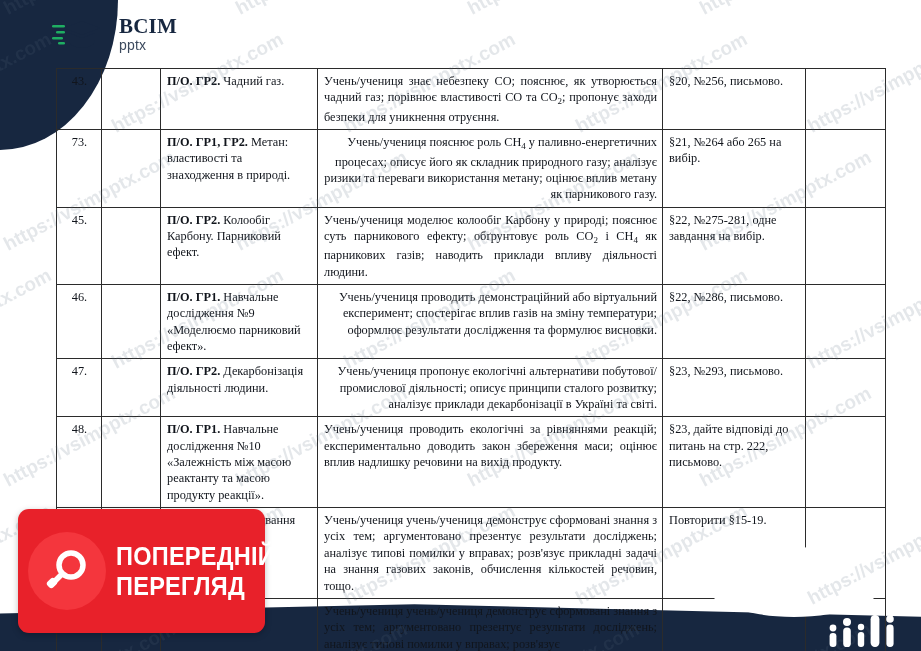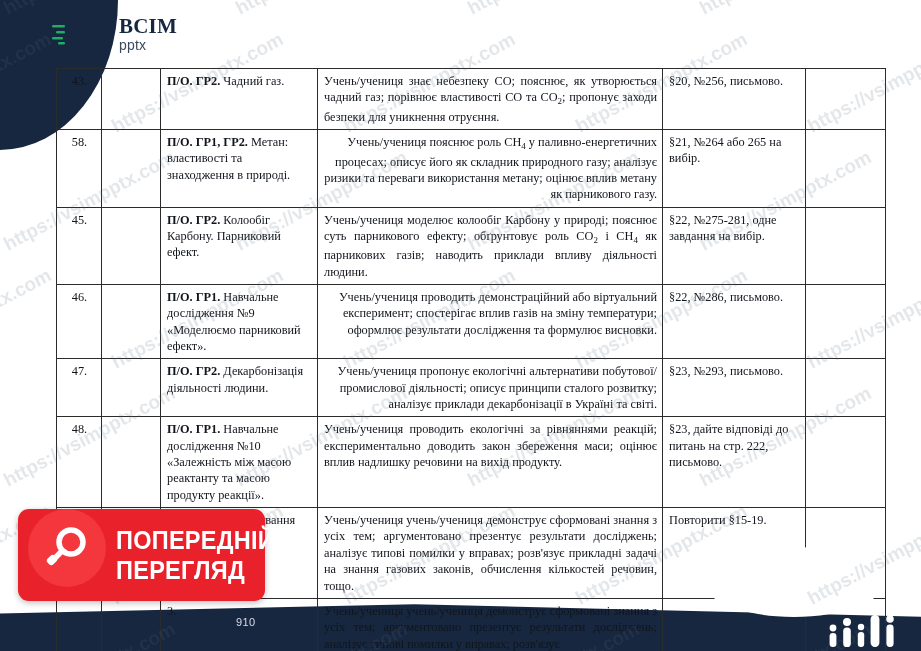--- a/index.html
+++ b/index.html
@@ -155,24 +155,25 @@
 
   
   tr.clipped td { border-bottom: 1px solid #2b2b2b; }
 
   
   .preview-badge {
     position: absolute;
     left: 18px;
     top: 509px;
     width: 247px;
-    height: 92px;
+    height: 124px;
     background: #e8212a;
     border-radius: 11px;
     display: flex;
+    align-items: center;
     gap: 10px;
     padding: 0 12px 0 10px;
     box-sizing: border-box;
     z-index: 10;
     box-shadow: 0 2px 6px rgba(0,0,0,.25);
   }
   .badge-circle {
     width: 78px;
     height: 78px;
     flex: 0 0 78px;
@@ -239,21 +240,21 @@
       <tbody>
           <tr>
             <td class="num">43.</td>
             <td></td>
             <td><span class="pref">П/О. ГР2.</span> Чадний газ.</td>
             <td class="desc">Учень/учениця знає небезпеку СО; пояснює, як утворюється чадний газ; порівнює властивості СО та СО<sub>2</sub>; пропонує заходи безпеки для уникнення отруєння.</td>
             <td>§20, №256, письмово.</td>
             <td></td>
           </tr>
           <tr>
-            <td class="num">58.</td>
+            <td class="num">73.</td>
             <td></td>
             <td><span class="pref">П/О. ГР1, ГР2.</span> Метан: властивості та знаходження в природі.</td>
             <td class="desc left">Учень/учениця пояснює роль СН<sub>4</sub> у паливно-енергетичних процесах; описує його як складник природного газу; аналізує ризики та переваги використання метану; оцінює вплив метану як парникового газу.</td>
             <td>§21, №264 або 265 на вибір.</td>
             <td></td>
           </tr>
           <tr>
             <td class="num">45.</td>
             <td></td>
             <td><span class="pref">П/О. ГР2.</span> Колообіг Карбону. Парниковий ефект.</td>

